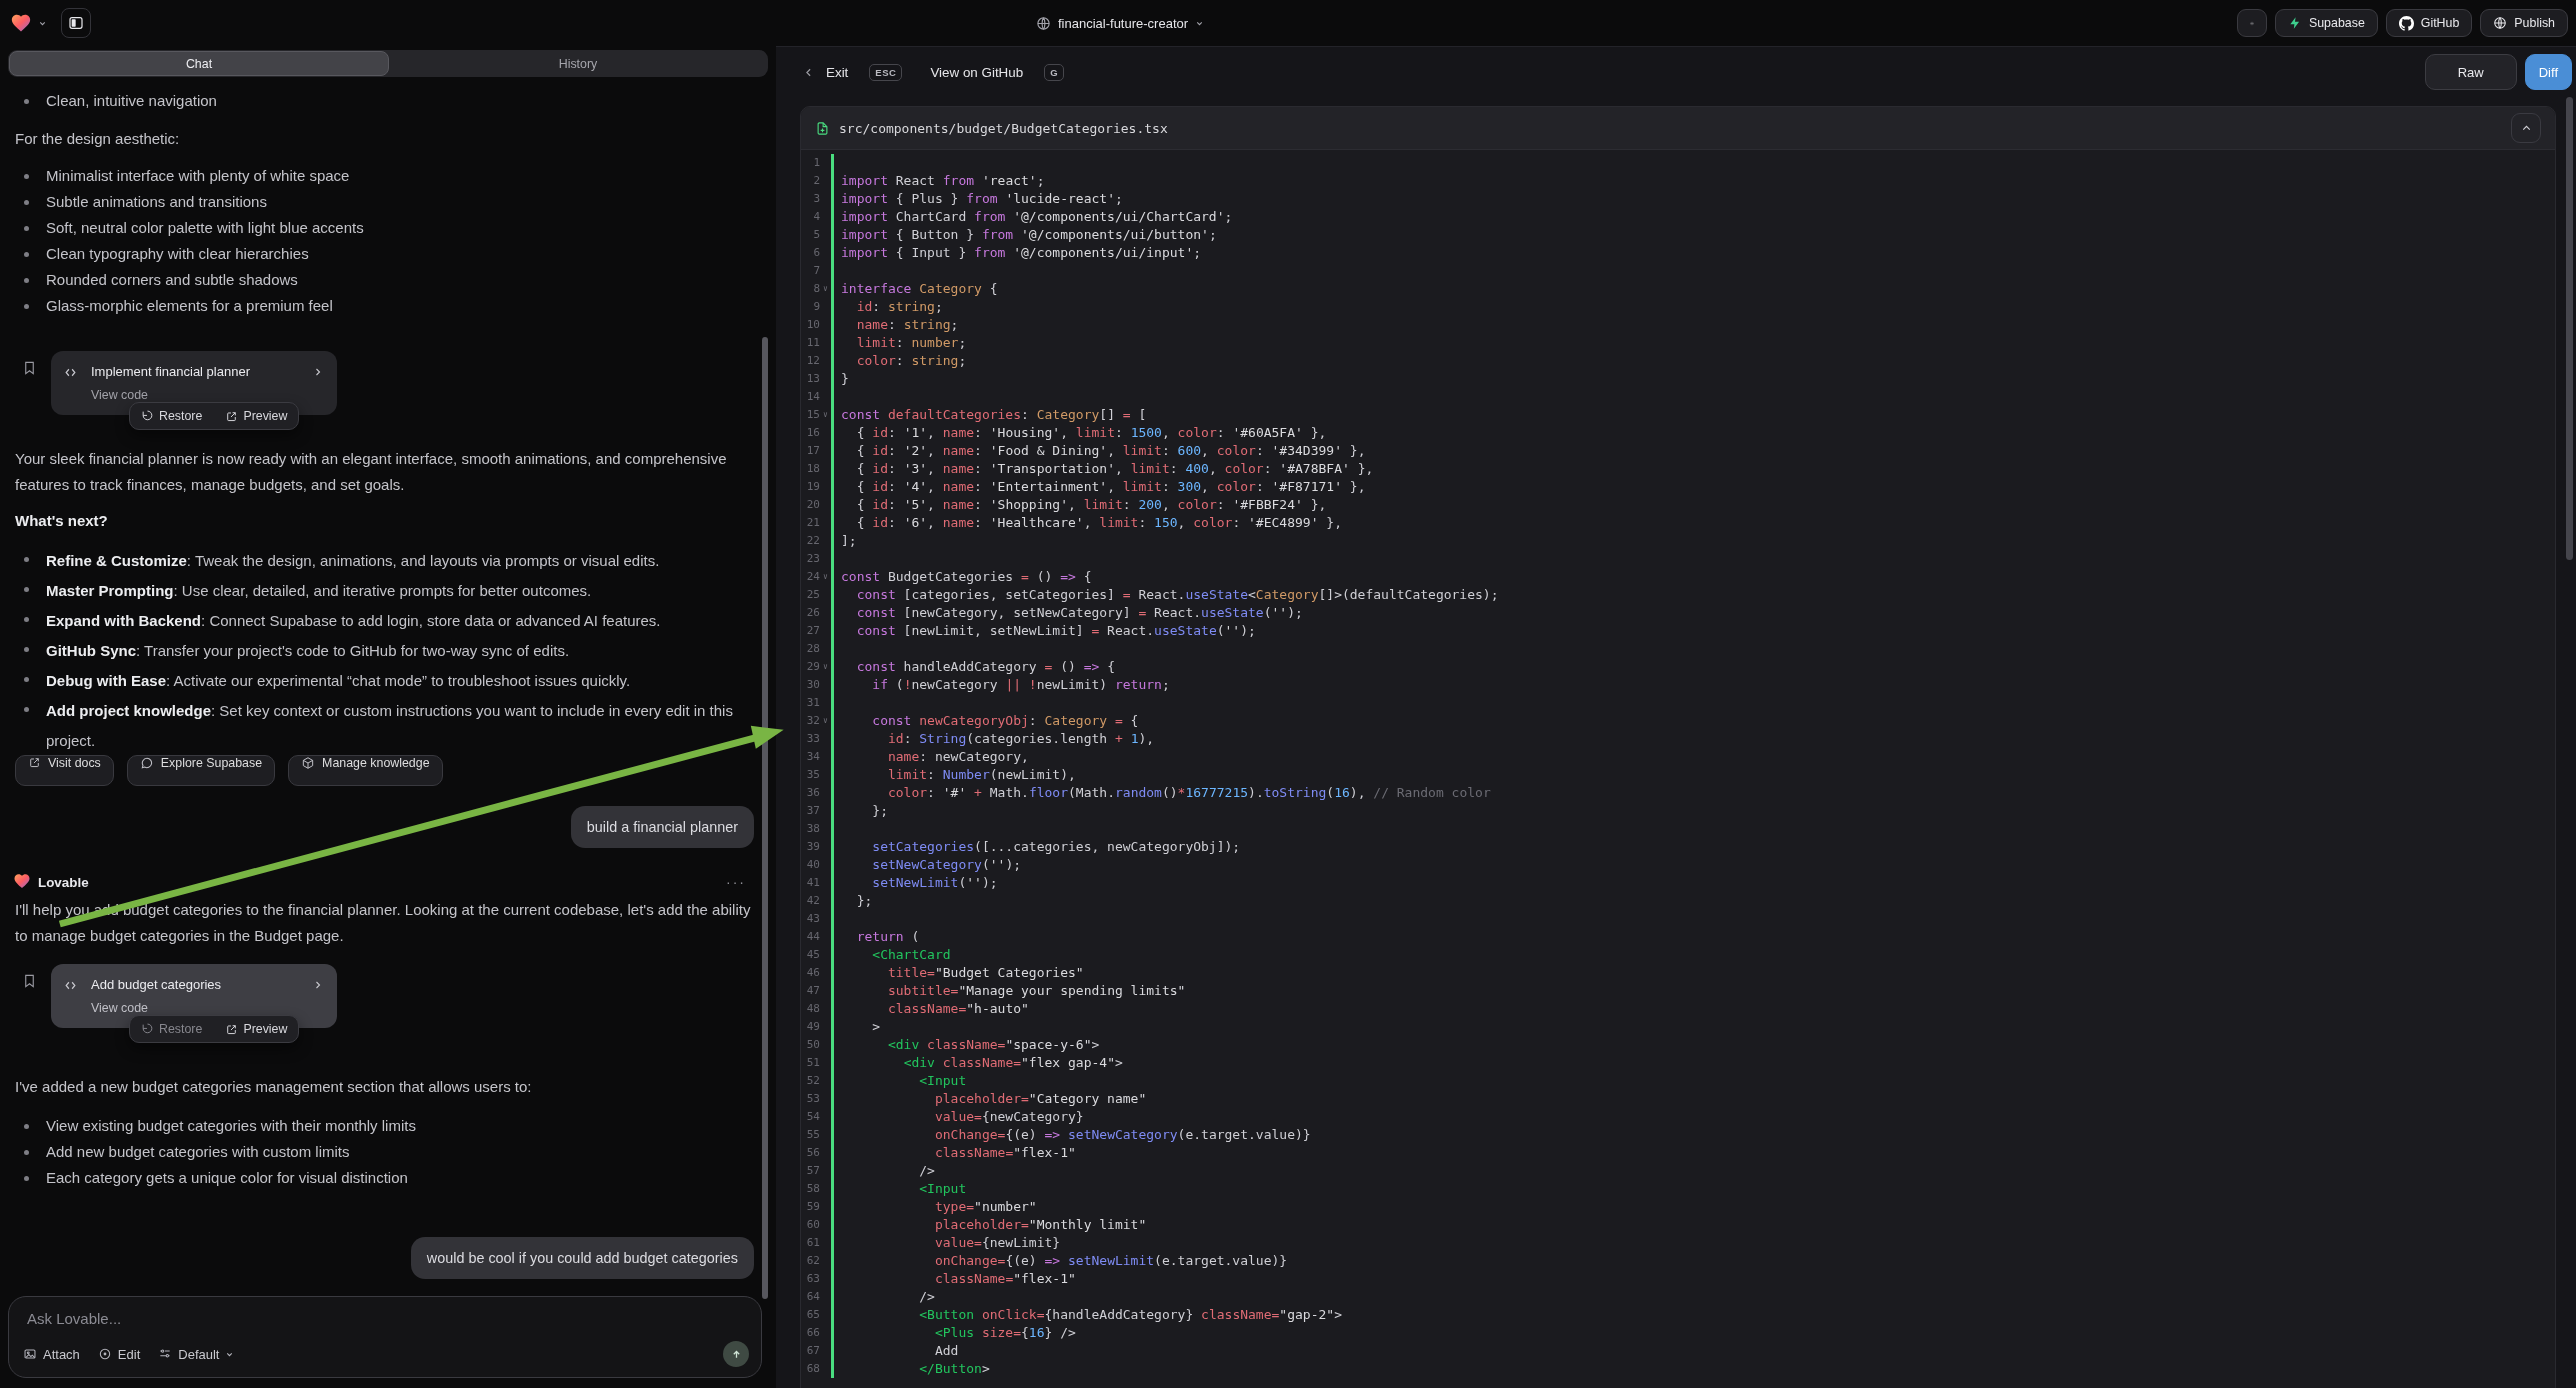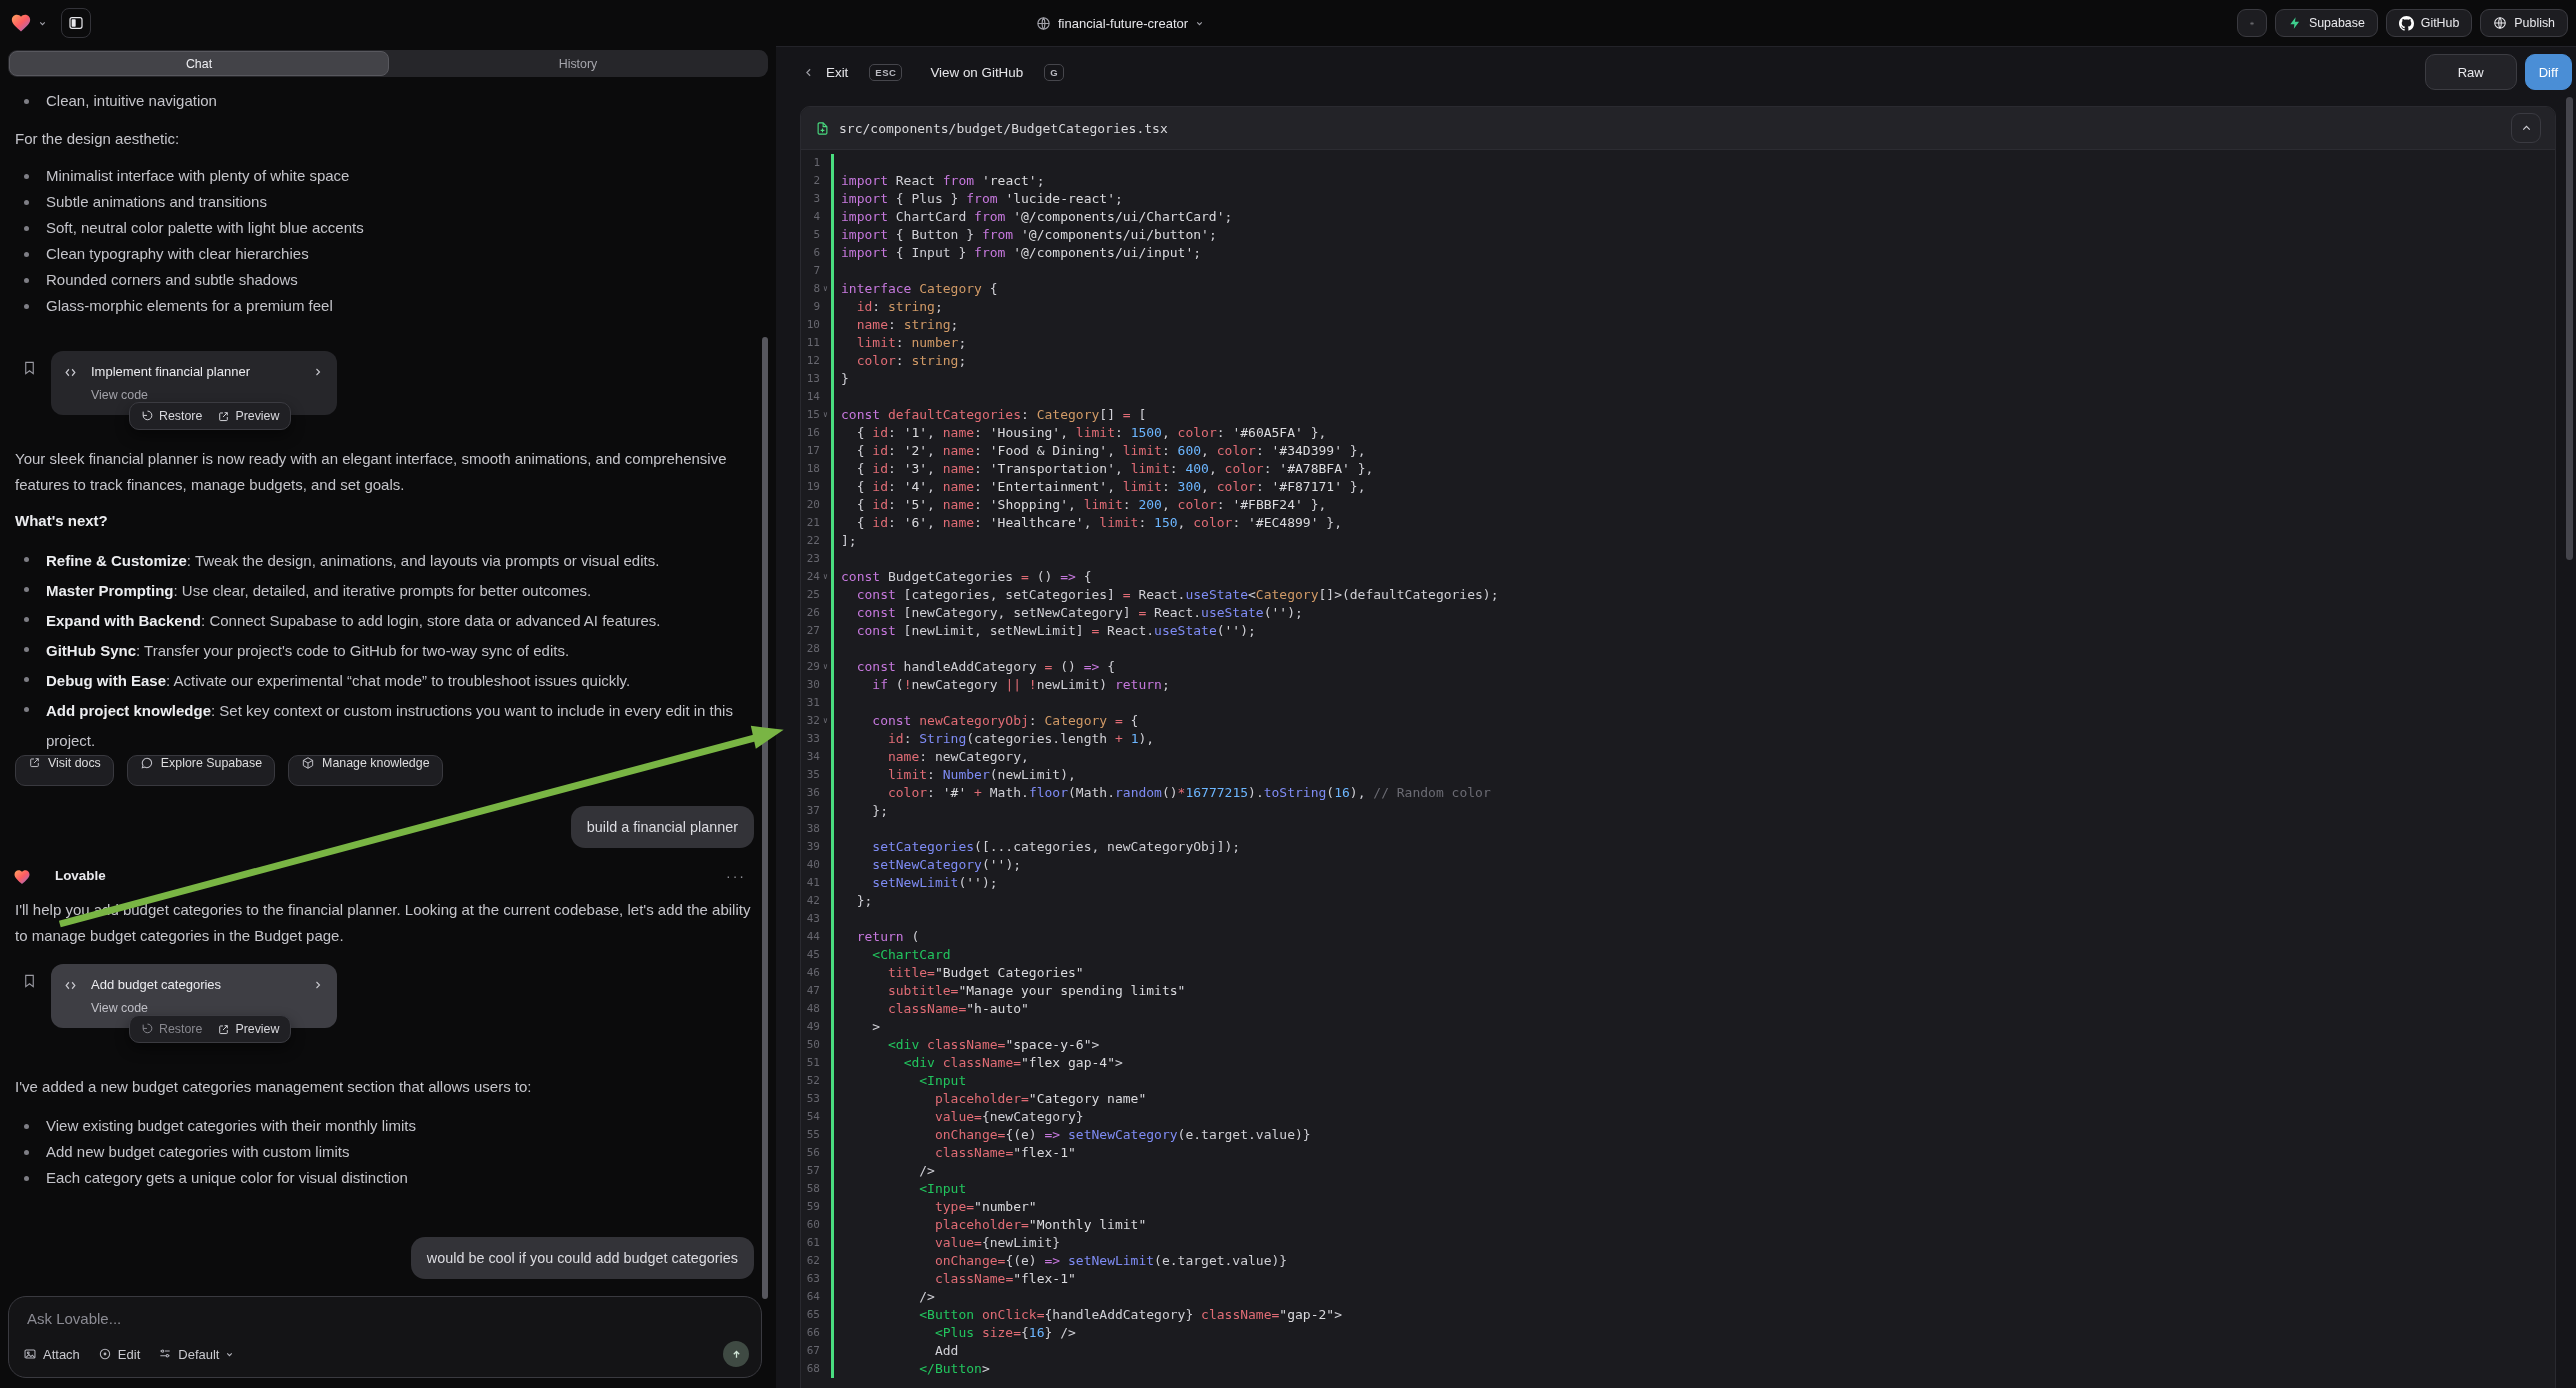--- a/index.html
+++ b/index.html
@@ -41,31 +41,31 @@
   .p-added{top:1028px}.p-added-list{top:1067px}
   
   .vwrap{position:absolute;left:0;right:0;height:96px}
   .bookmark{position:absolute;left:22px;top:8px;color:#9a9aa2}
   .vcard{position:absolute;left:51px;top:0;width:286px;height:64px;background:#26262a;border-radius:12px}
   .vcard.active{background:#3e3e44}
   .vcard .code-ic{position:absolute;left:13px;top:15px;color:#c7c7ce}
   .vcard .vtitle{position:absolute;left:40px;top:13px;font-size:13px;color:#ebebef;white-space:nowrap}
   .vcard .chevr{position:absolute;right:13px;top:15px;color:#c9c9cf}
   .vcard .vcode{position:absolute;left:40px;top:37px;font-size:12.4px;color:#a2a2a9}
-  .vpill{position:absolute;left:129px;top:51px;height:28px;display:flex;align-items:center;gap:15px;padding:0 11px;background:#202024;border:1px solid #3b3b41;border-radius:10px;font-size:12.4px;color:#d8d8dd;box-shadow:0 6px 14px rgba(0,0,0,.45);white-space:nowrap}
+  .vpill{position:absolute;left:129px;top:51px;height:28px;display:flex;align-items:center;gap:23px;padding:0 11px;background:#202024;border:1px solid #3b3b41;border-radius:10px;font-size:12.4px;color:#d8d8dd;box-shadow:0 6px 14px rgba(0,0,0,.45);white-space:nowrap}
   .pbtn{display:flex;align-items:center;gap:5px}
   .pbtn.dim{color:#87878e}
   
   .action-row{position:absolute;left:15px;display:flex;gap:13px}
   .act-btn{height:31px;display:flex;align-items:flex-start;gap:7px;padding:0 12px;background:#1e1e22;border:1px solid #39393f;border-radius:10px;font-size:12.4px;color:#dededf;white-space:nowrap}
   .act-btn .aic{color:#c2c2c9}
   
   .user-bubble{position:absolute;right:22px;background:#333338;border-radius:14px;padding:13px 16px;font-size:14.4px;color:#dcdce1;white-space:nowrap}
   .p-user1{top:760px}.p-user2{top:1191px}
-  .lov-row{position:absolute;left:13px;right:30px;height:22px;display:flex;align-items:flex-start;gap:24px}
+  .lov-row{position:absolute;left:13px;right:30px;height:22px;display:flex;align-items:flex-end;gap:7px}
   .lov-name{font-size:13.4px;font-weight:700;color:#e9e9ed}
   .lov-dots{margin-left:auto;color:#8e8e95;font-size:14px;letter-spacing:2px}
   
   .composer{position:absolute;left:8px;bottom:10px;width:754px;height:82px;background:#141416;border:1px solid #3a3a40;border-radius:18px;padding:12px 16px}
   .ask-input{width:100%;background:transparent;border:none;outline:none;font-size:15px;color:#e6e6ea;font-family:"Liberation Sans",sans-serif}
   .ask-input::placeholder{color:#8b8b93}
   .comp-row{position:absolute;left:14px;right:12px;bottom:9px;height:28px;display:flex;align-items:center;gap:18px}
   .comp-btn{display:flex;align-items:center;gap:6px;font-size:13px;color:#c9c9cf}
   .comp-btn .cic{color:#b4b4bc}
   .send-btn{margin-left:auto;width:26px;height:26px;border-radius:50%;background:#3f4a43;display:flex;align-items:center;justify-content:center;color:#cfe4d6}

